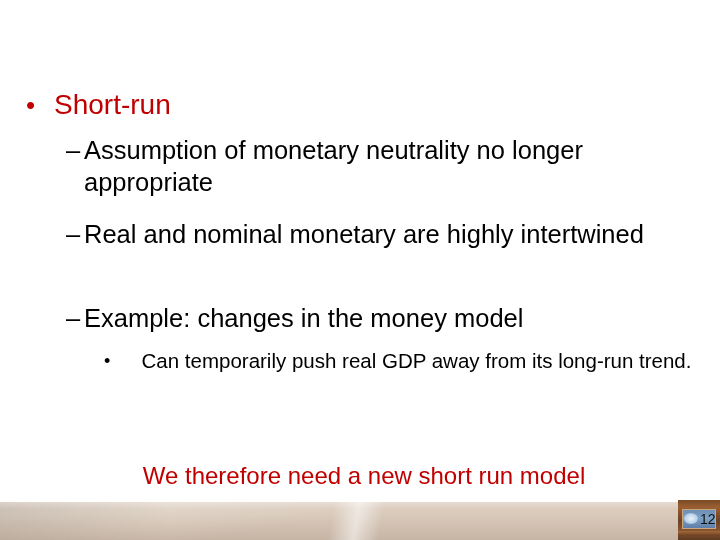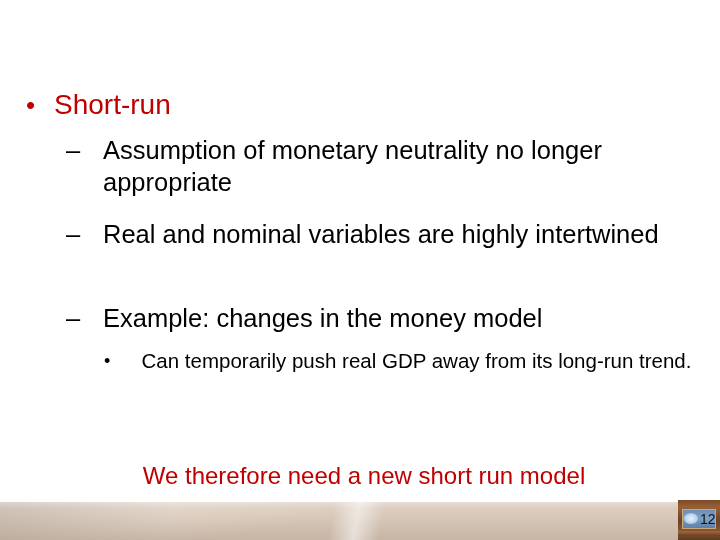--- a/index.html
+++ b/index.html
@@ -116,21 +116,21 @@
   .lvl2 .dash {
     position: absolute;
     left: 0;
     top: 0;
     width: 26px;
     color: #000000;
     font-size: 25.5px;
   }
   .lvl2 .txt {
     display: block;
-    margin-left: 37px;
+    margin-left: 18px;
   }
 
   .lvl3 {
     position: absolute;
     left: 100px;
     width: 608px;
     color: #000000;
     font-size: 20.5px;
     line-height: 26px;
   }
@@ -246,21 +246,21 @@
       <span class="bullet">•</span><span>Short-run</span>
     </div>
 
     <div class="lvl2" style="top:58px;">
       <span class="dash">–</span>
       <span class="txt">Assumption of monetary neutrality no longer appropriate</span>
     </div>
 
     <div class="lvl2" style="top:142px;">
       <span class="dash">–</span>
-      <span class="txt">Real and nominal variables are highly intertwined</span>
+      <span class="txt">Real and nominal monetary are highly intertwined</span>
     </div>
 
     <div class="lvl2" style="top:226px;">
       <span class="dash">–</span>
       <span class="txt">Example: changes in the money model</span>
     </div>
 
     <div class="lvl3" style="top:272px;">
       <span class="dot">•</span>
       <span class="txt">Can temporarily push real GDP away from its long-run trend.</span>

